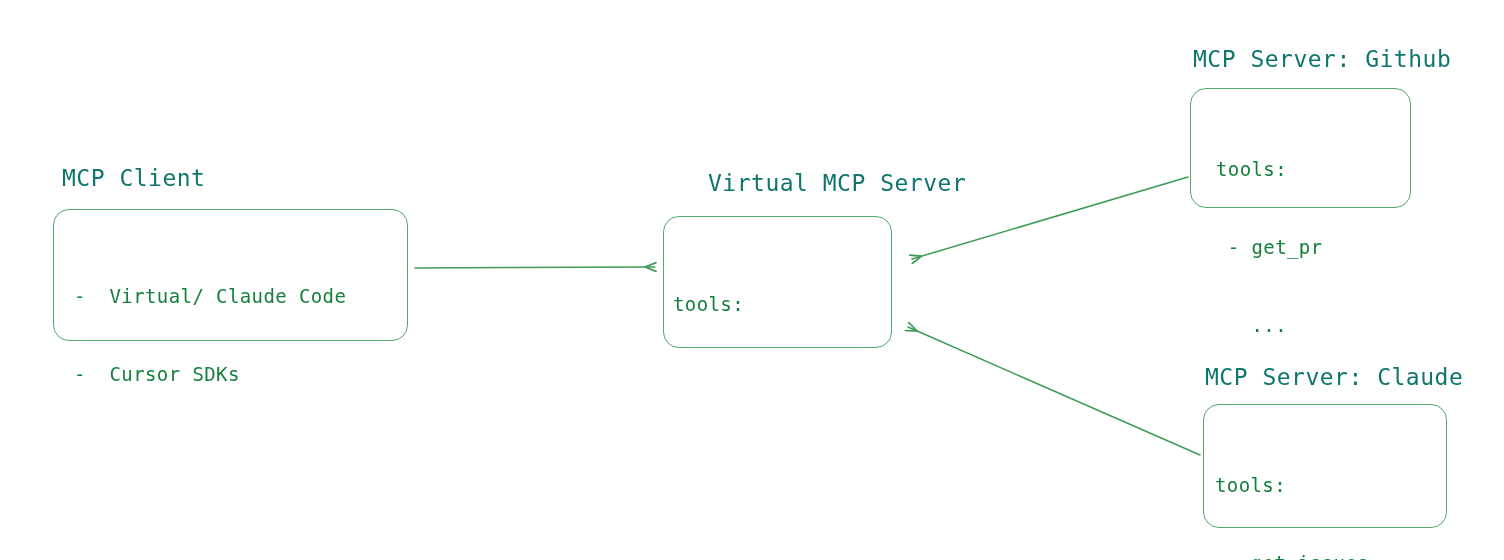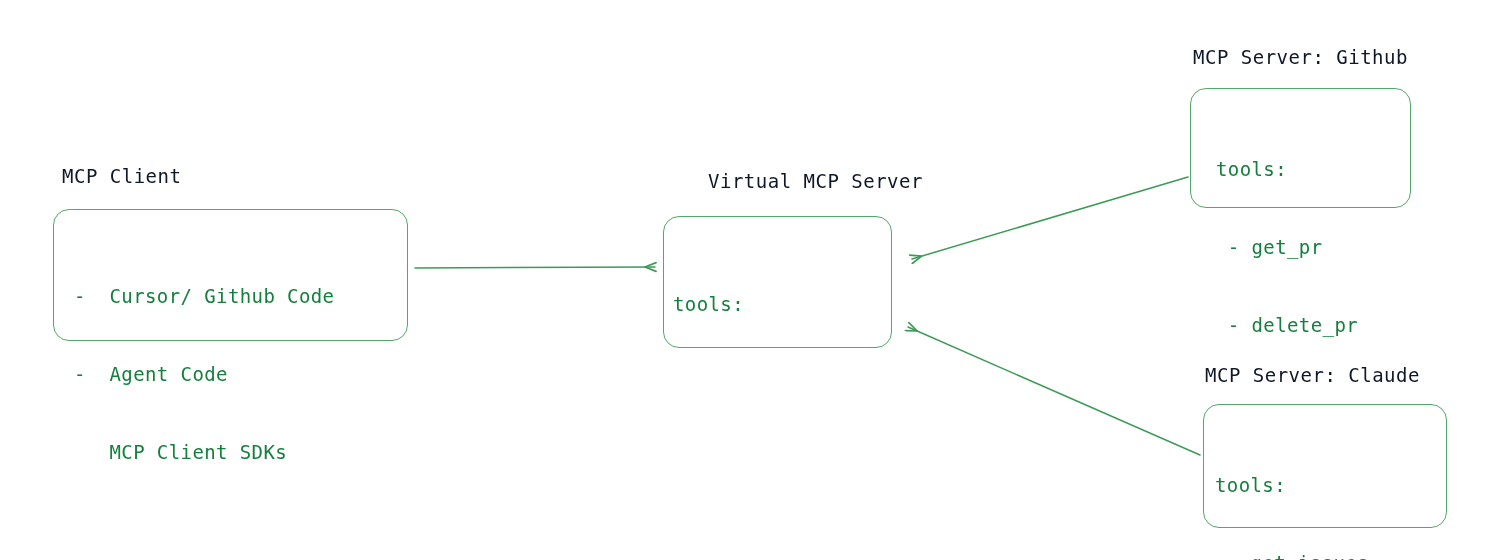--- a/index.html
+++ b/index.html
@@ -22,23 +22,23 @@
     position: absolute;
     left: 0;
     top: 0;
     width: 1504px;
     height: 560px;
     pointer-events: none;
   }
   .node-title {
     position: absolute;
     font-family: "DejaVu Sans Mono", "Liberation Mono", monospace;
-    font-size: 19px;
+    font-size: 23px;
     letter-spacing: 0.5px;
-    color: #0f172a;
+    color: #0f766e;
     white-space: pre;
     line-height: 1;
   }
   .node-box {
     position: absolute;
     border: 1.6px solid #53a86a;
     border-radius: 16px;
     background: #ffffff;
     box-sizing: border-box;
   }
@@ -97,37 +97,35 @@
     </g>
 
     <g>
       <path d="M 1200 455 L 908 327" fill="none" stroke="#3d9b57" stroke-width="1.5" stroke-linecap="round" marker-end="url(#ah)"></path>
     </g>
   </svg>
 
   <div class="node-title" id="client-title">MCP Client</div>
   <div class="node-box" id="client-box"></div>
   <div class="box-text" id="client-text">
-    <span class="box-line">-  Cursor/ Github Code</span>
-    <span class="box-line">-  Agent Code</span>
-    <span class="box-line">   MCP Client SDKs</span>
+    <span class="box-line">-  Virtual/ Claude Code</span>
+    <span class="box-line">-  Cursor SDKs</span>
   </div>
 
   <div class="node-title" id="virtual-title">Virtual MCP Server</div>
   <div class="node-box" id="virtual-box"></div>
   <div class="box-text" id="virtual-text">
     <span class="box-line">tools:</span>
   </div>
 
   <div class="node-title" id="github-title">MCP Server: Github</div>
   <div class="node-box" id="github-box"></div>
   <div class="box-text" id="github-text">
     <span class="box-line">tools:</span>
     <span class="box-line"> - get_pr</span>
-    <span class="box-line"> - delete_pr</span>
     <span class="box-line">   ...</span>
   </div>
 
   <div class="node-title" id="sentry-title">MCP Server: Claude</div>
   <div class="node-box" id="sentry-box"></div>
   <div class="box-text" id="sentry-text">
     <span class="box-line">tools:</span>
     <span class="box-line"> - get_issues</span>
     
     

